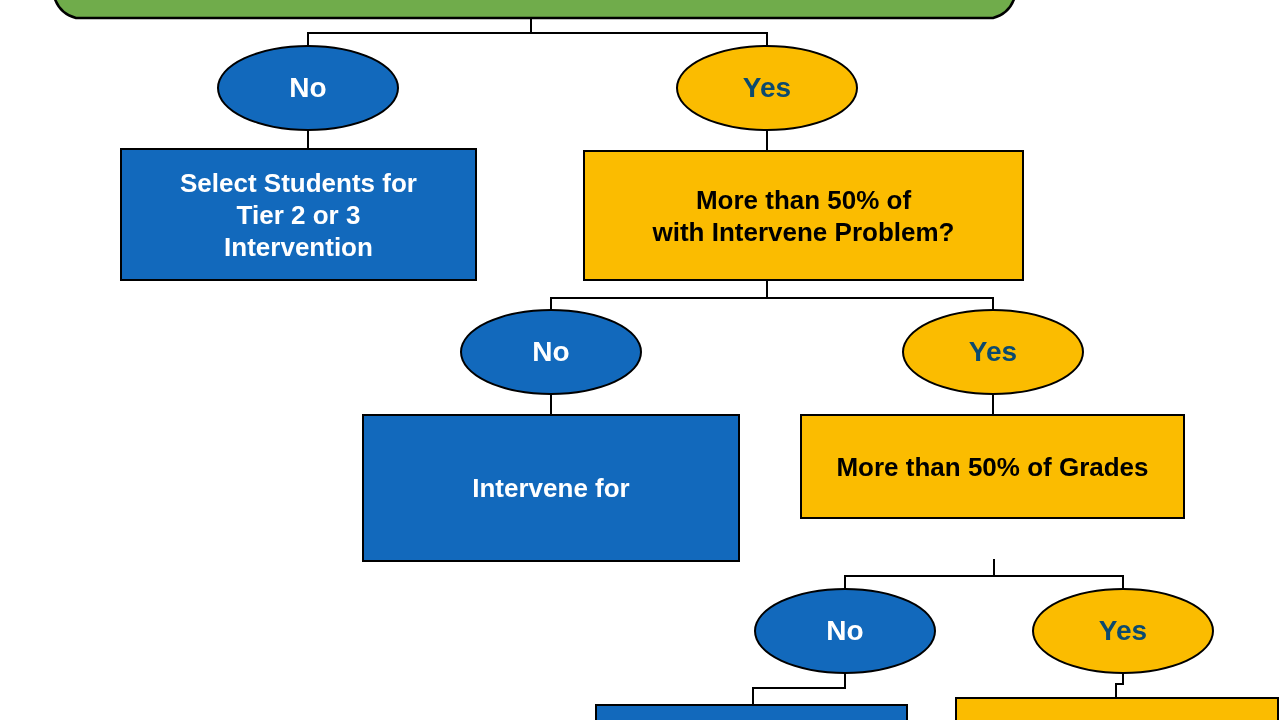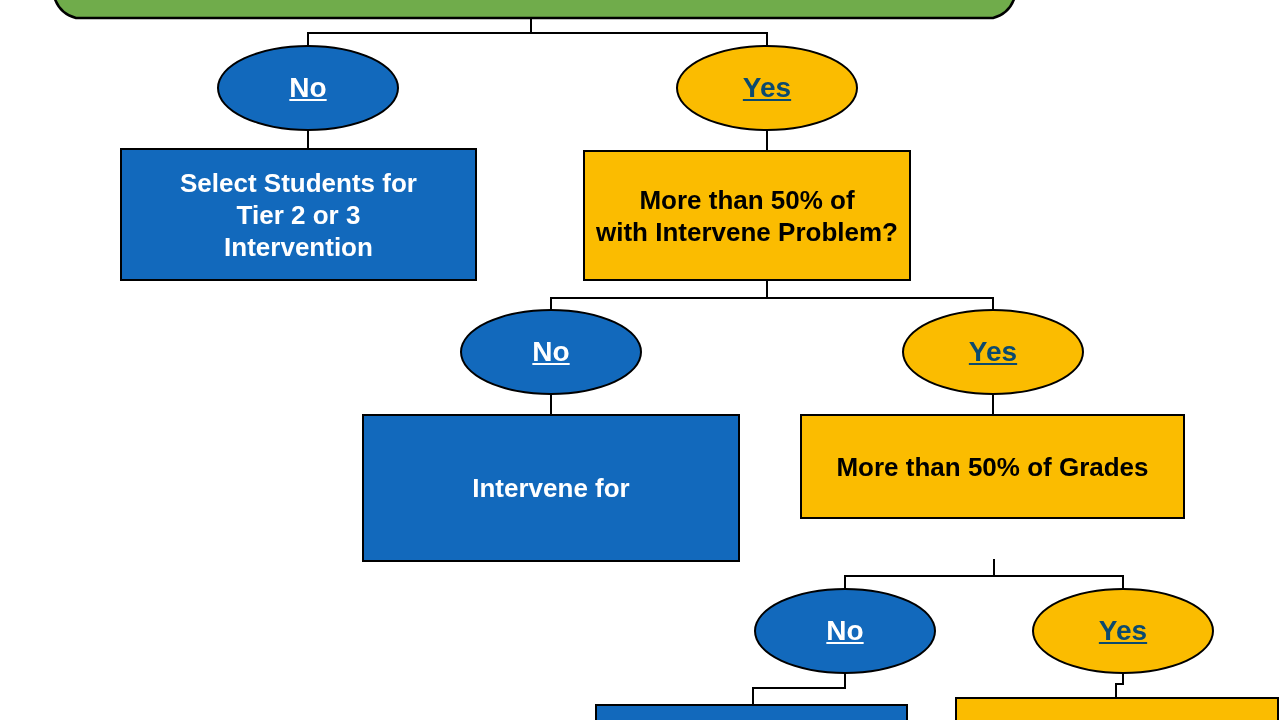--- a/index.html
+++ b/index.html
@@ -6,35 +6,35 @@
   .stage{
     position:relative;width:1280px;height:720px;overflow:hidden;background:#ffffff;
     font-family:"Liberation Sans",sans-serif;
   }
   .lines{position:absolute;left:0;top:0;width:1280px;height:720px;pointer-events:none;}
   .node{
     position:absolute;display:flex;align-items:center;justify-content:center;
     text-align:center;font-weight:bold;box-sizing:border-box;
   }
   .ellipse{
-    border-radius:50%;border:2.5px solid #000;font-size:28px;text-decoration:underline;
+    border-radius:50%;border:2.5px solid #000;font-size:28px;
   }
   .ellipse.blue{background:var(--node-blue,#1269BC);color:#ffffff;}
   .ellipse.gold{background:var(--node-gold,#FBBC00);color:#0c4a6e;}
   .box{
     border:2.5px solid #000;font-size:26px;line-height:32px;flex-direction:column;
   }
   .box.blue{background:var(--node-blue,#1269BC);color:#ffffff;}
   .box.gold{background:var(--node-gold,#FBBC00);color:#000000;}
 
   
   .no1 {left:217px;top:45px;width:182px;height:86px;}
   .yes1{left:676px;top:45px;width:182px;height:86px;}
   .box1b{left:120px;top:148px;width:357px;height:133px;}
-  .box1g{left:583px;top:150px;width:328px;height:131px;}
+  .box1g{left:583px;top:150px;width:441px;height:131px;}
   .no2 {left:460px;top:309px;width:182px;height:86px;}
   .yes2{left:902px;top:309px;width:182px;height:86px;}
   .box2b{left:362px;top:414px;width:378px;height:148px;}
   .box2g{left:800px;top:414px;width:385px;height:105px;}
   .no3 {left:754px;top:588px;width:182px;height:86px;}
   .yes3{left:1032px;top:588px;width:182px;height:86px;}
   .box3b{left:595px;top:704px;width:313px;height:60px;}
   .box3g{left:955px;top:697px;width:324px;height:60px;}
 </style>
 </head>

